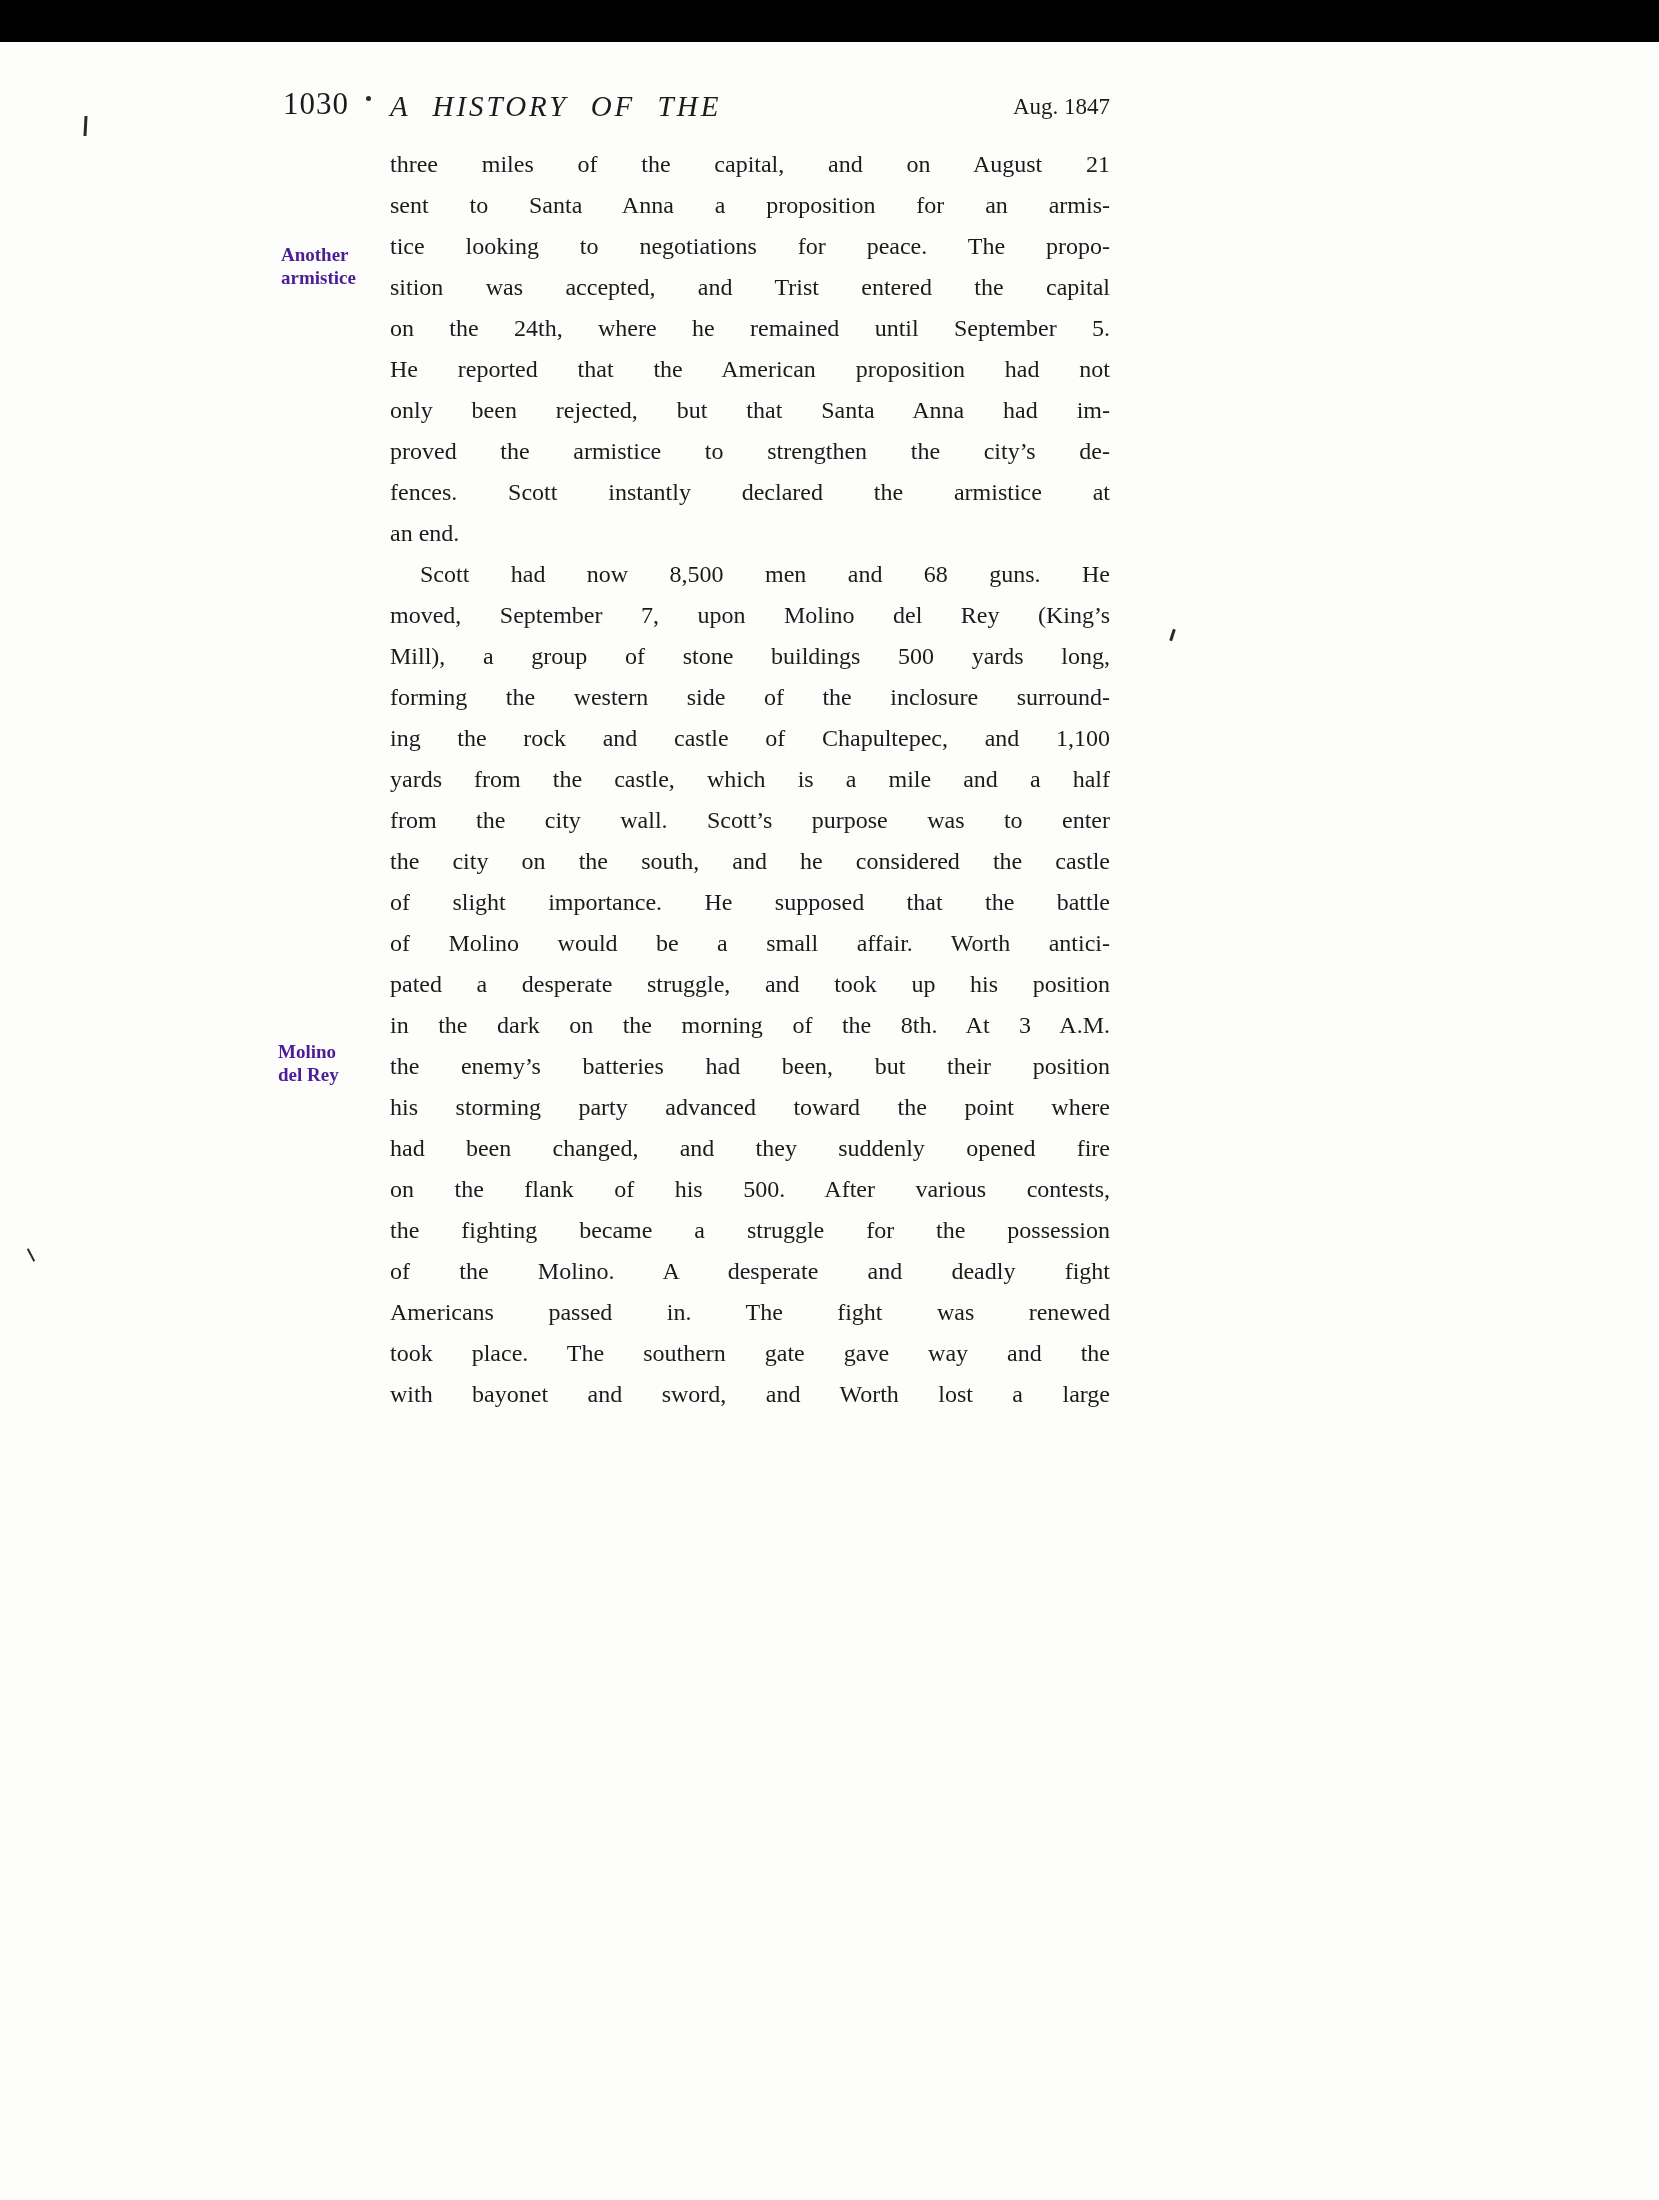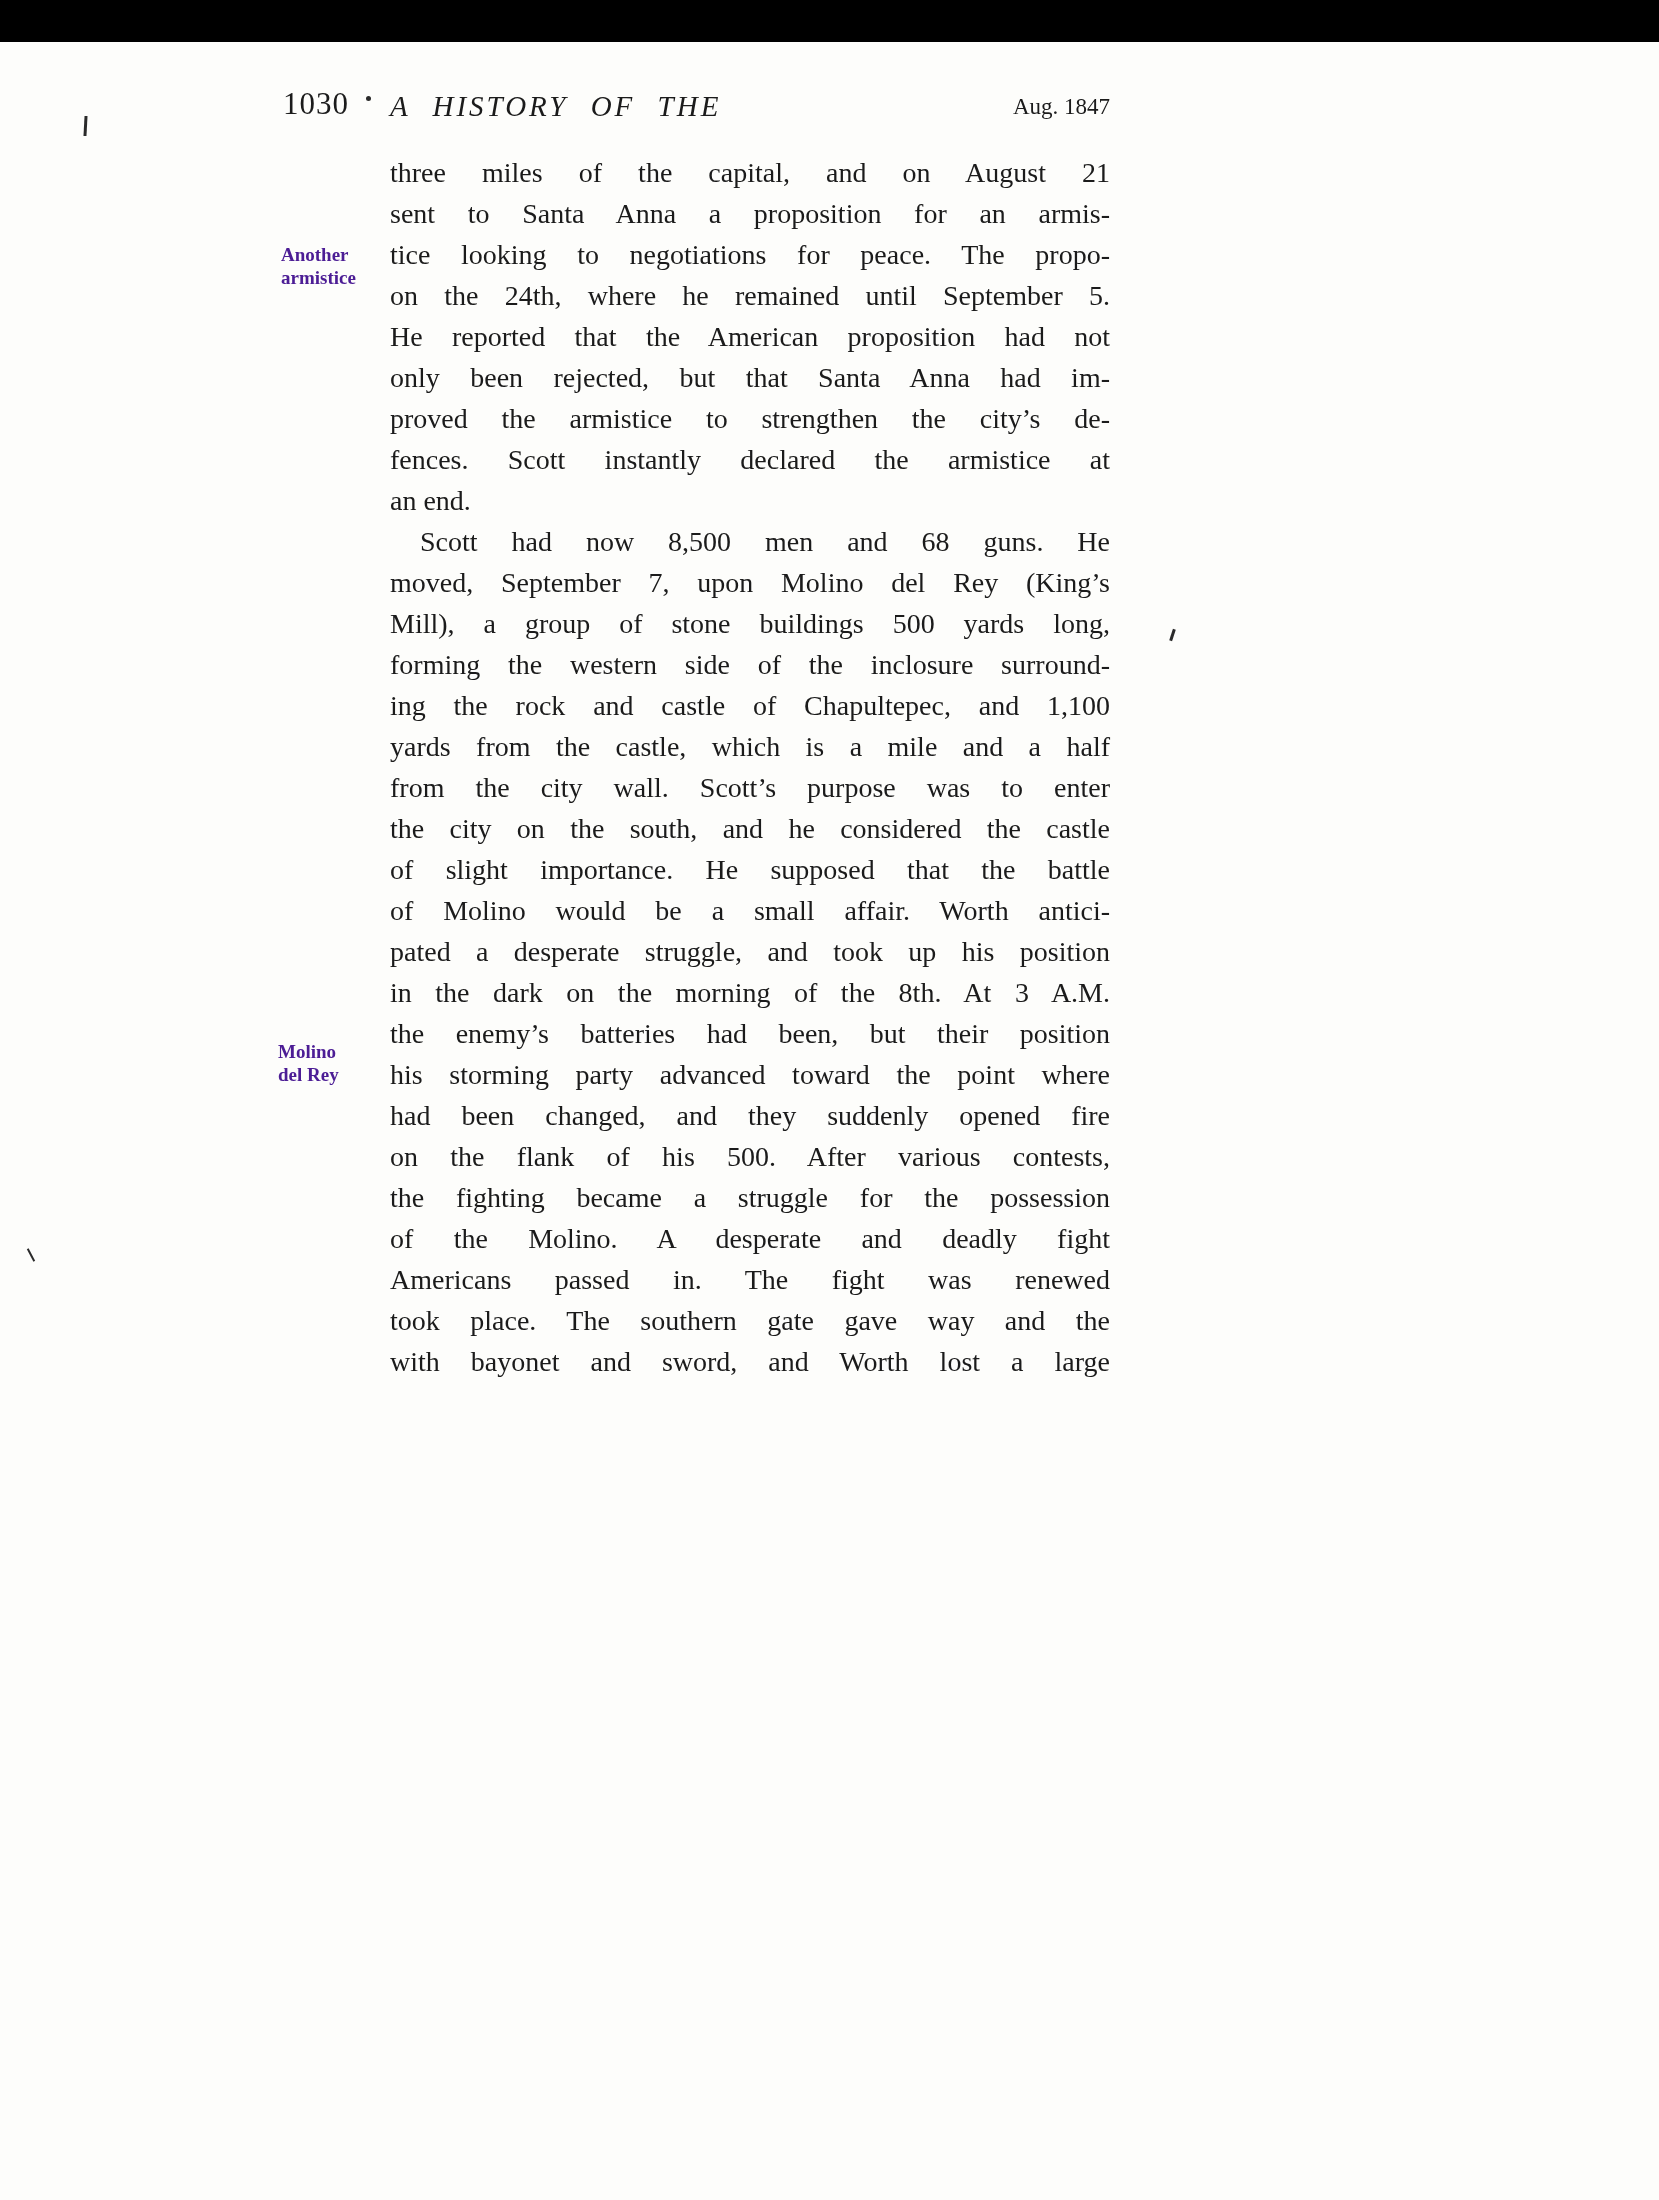--- a/index.html
+++ b/index.html
@@ -46,23 +46,23 @@
     top: 94px;
     width: 180px;
     text-align: right;
     font-size: 23px;
   }
 
   
   .text-column {
     position: absolute;
     left: 390px;
-    top: 152px;
+    top: 144px;
     width: 720px;
-    font-size: 28px;
+    font-size: 24px;
     font-family: Liberation Serif, serif;
   }
   .line {
     width: 720px;
     height: 41px;
     line-height: 41px;
     text-align: justify;
     text-align-last: justify;
     white-space: nowrap;
   }
@@ -115,20 +115,21 @@
 <div class="margin-note margin-note-2">
   <div>Molino</div>
   <div>del Rey</div>
 </div>
 
 <div class="text-column">
   <div>
       <div class="line">three miles of the capital, and on August 21</div>
       <div class="line">sent to Santa Anna a proposition for an armis-</div>
       <div class="line">tice looking to negotiations for peace.  The propo-</div>
+      <div class="line">sition was accepted, and Trist entered the capital</div>
       <div class="line">on the 24th, where he remained until September 5.</div>
       <div class="line">He reported that the American proposition had not</div>
       <div class="line">only been rejected, but that Santa Anna had im-</div>
       <div class="line">proved the armistice to strengthen the city’s de-</div>
       <div class="line">fences.  Scott instantly declared the armistice at</div>
       <div class="line lastline">an end.</div>
     </div>
   <div>
       <div class="line indent">Scott had now 8,500 men and 68 guns.  He</div>
       <div class="line">moved, September 7, upon Molino del Rey (King’s</div>

